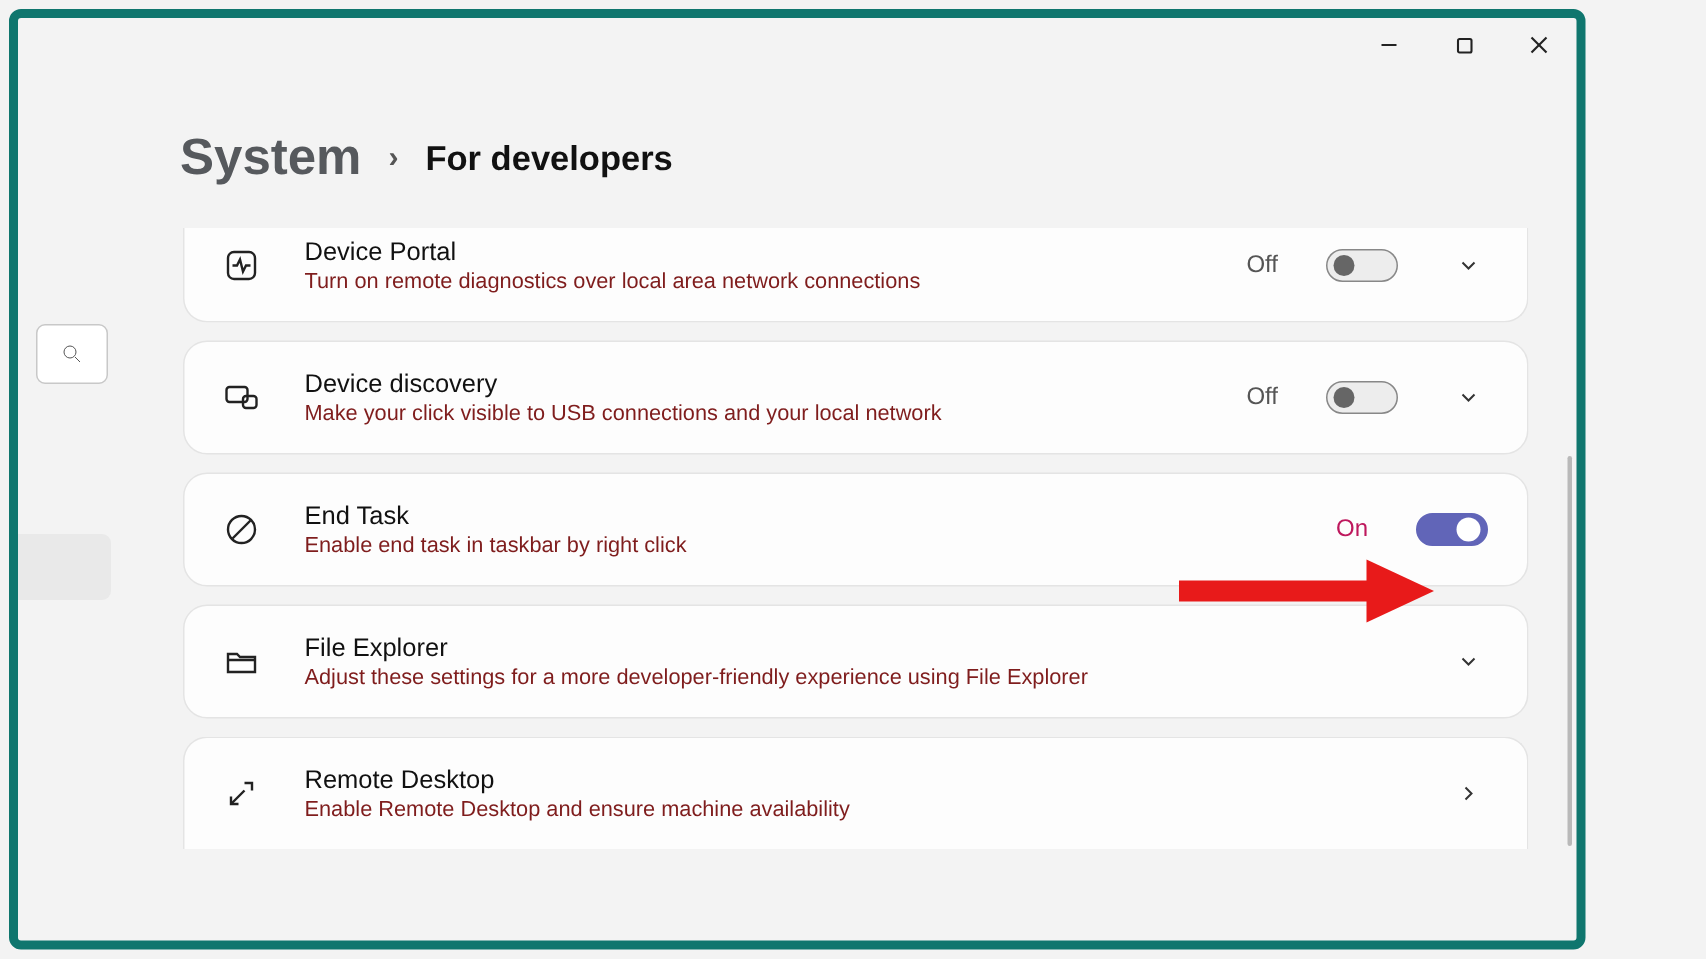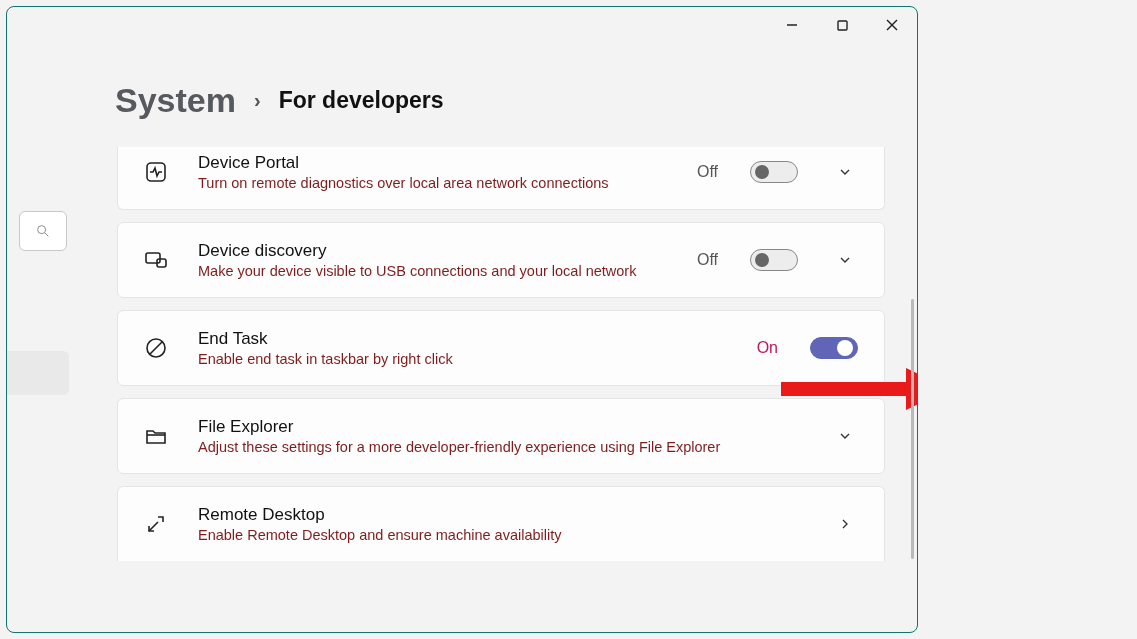--- a/index.html
+++ b/index.html
@@ -1,19 +1,19 @@
 <!DOCTYPE html>
 <html><head>
 <meta charset="utf-8">
 <style>
   * { box-sizing: border-box; margin: 0; padding: 0; }
   html, body { font-family: "Segoe UI", Arial, sans-serif; background: #f3f3f3; color: #1a1a1a; }
   .window {
-    width: 912px; height: 627px; margin: 6px; background: #f3f3f3;
-    border: 1px solid #0f766e; border-radius: 8px; position: relative; overflow: hidden;
+    width: 1051px; height: 627px; margin: 6px; background: #f3f3f3;
+    border: 6px solid #0f766e; border-radius: 8px; position: relative; overflow: hidden;
   }
   .titlebar {
     position: absolute; top: 0; right: 0; display: flex; gap: 0;
   }
   .tb-btn {
     width: 50px; height: 36px; display: flex; align-items: center; justify-content: center;
     font-size: 15px; cursor: pointer; color:#222;
   }
   .crumb-row {
     position: absolute; top: 74px; left: 108px; display:flex; align-items:center; gap:18px;
@@ -34,21 +34,21 @@
   }
   .content {
     position:absolute; left:110px; right:32px; top:140px; bottom:0;
     overflow:hidden;
   }
   .scrollbar {
     position:absolute; right:3px; top:292px; width:3px; height:260px;
     background:#b9b9b9; border-radius:2px;
   }
   .card {
-    background:#fdfdfd; border:1px solid #e4e4e4; border-radius:6px;
+    background:#fdfdfd; border:1px solid #e4e4e4; border-radius:16px;
     padding:18px 26px 18px 24px; margin-bottom:12px;
     display:flex; align-items:center; gap:28px;
   }
   .card.partial-top { border-top:0; border-top-left-radius:0; border-top-right-radius:0; padding-top:6px; }
   .card.partial-bot { border-bottom:0; border-bottom-left-radius:0; border-bottom-right-radius:0; }
   .ic { width:28px; display:flex; justify-content:center; }
   .ic svg { width:24px; height:24px; stroke:#222; fill:none; stroke-width:1.6; }
   .txtcol { flex:1; min-width:0; }
   .ttl { font-size:17px; font-weight:400; color:#111; margin-bottom:2px; }
   .sub { font-size:14.5px; color:#7f1d1d; }
@@ -139,21 +139,21 @@
 
     <div class="card">
       <div class="ic">
         <svg viewBox="0 0 24 24">
             <rect x="2" y="5" width="14" height="10" rx="2"></rect>
             <rect x="13" y="11" width="9" height="8" rx="2"></rect>
           </svg>
       </div>
       <div class="txtcol">
         <div class="ttl">Device discovery</div>
-        <div class="sub">Make your device visible to USB connections and your local network</div>
+        <div class="sub">Make your click visible to USB connections and your local network</div>
       </div>
       <span class="status">Off</span>
       <div class="toggle off">
           <div class="knob"></div>
         </div>
       <div class="chev">
         <svg viewBox="0 0 24 24">
             <polyline points="6 9 12 15 18 9"></polyline>
           </svg>
       </div>

